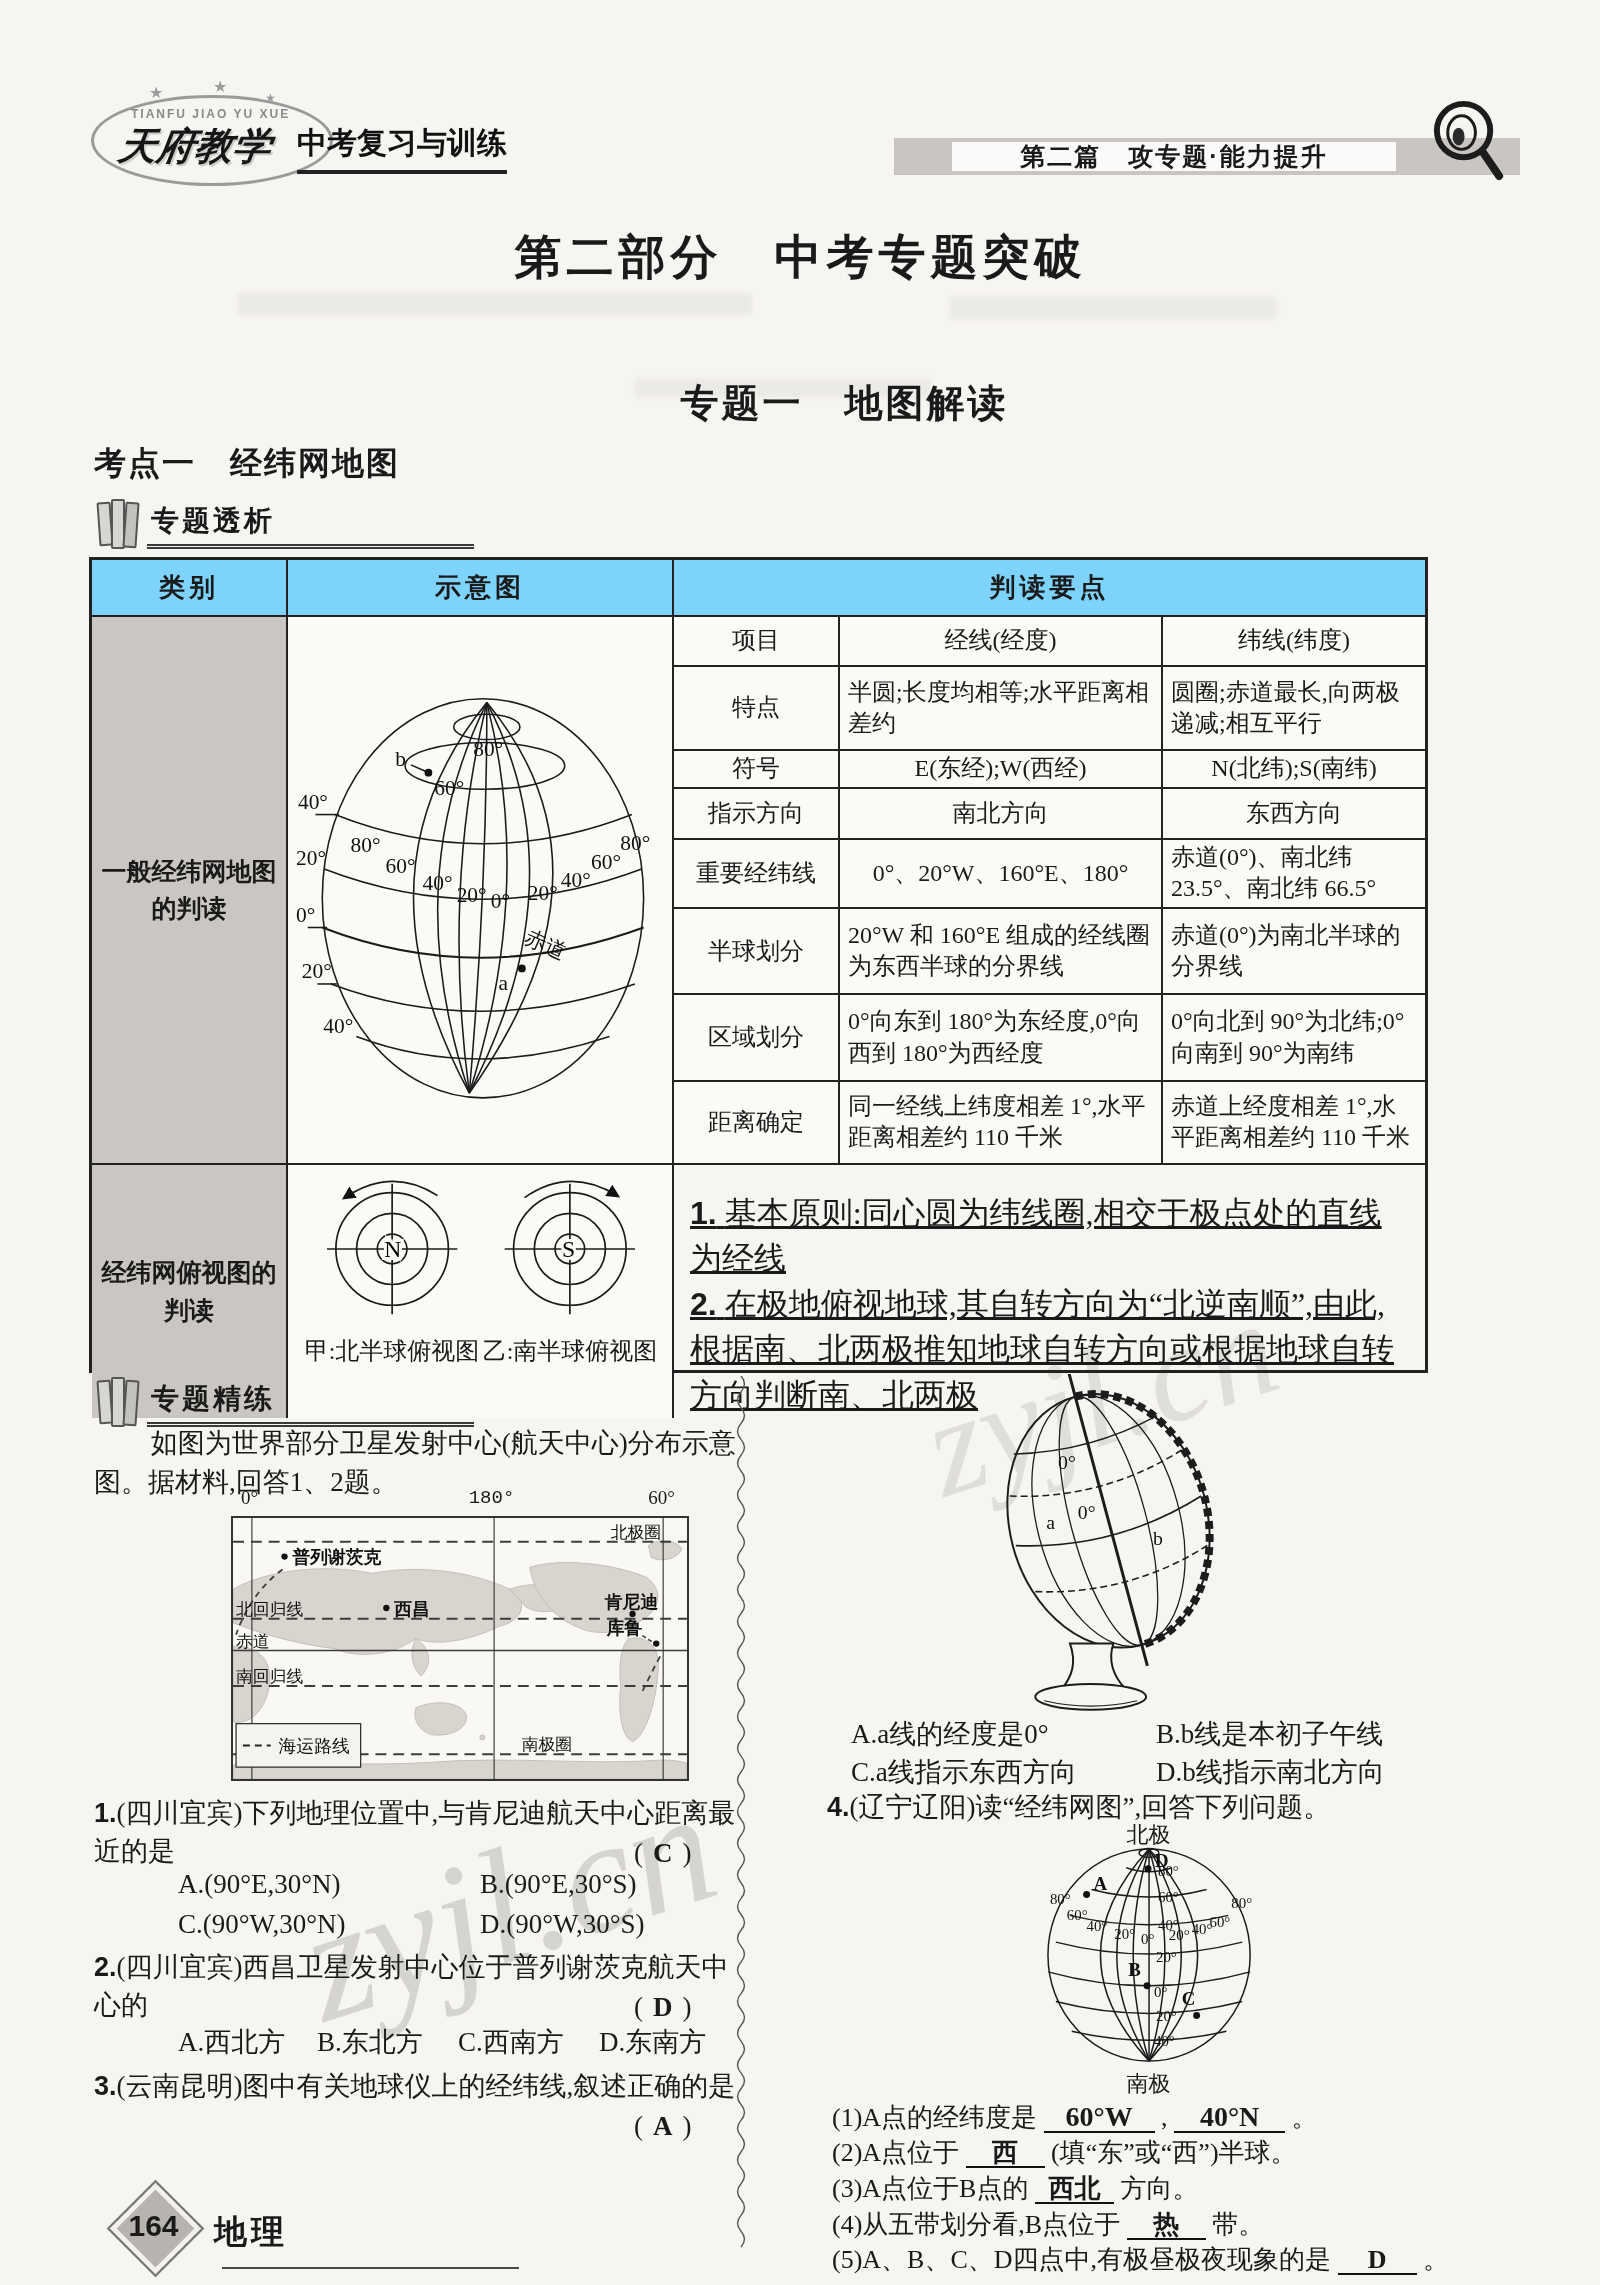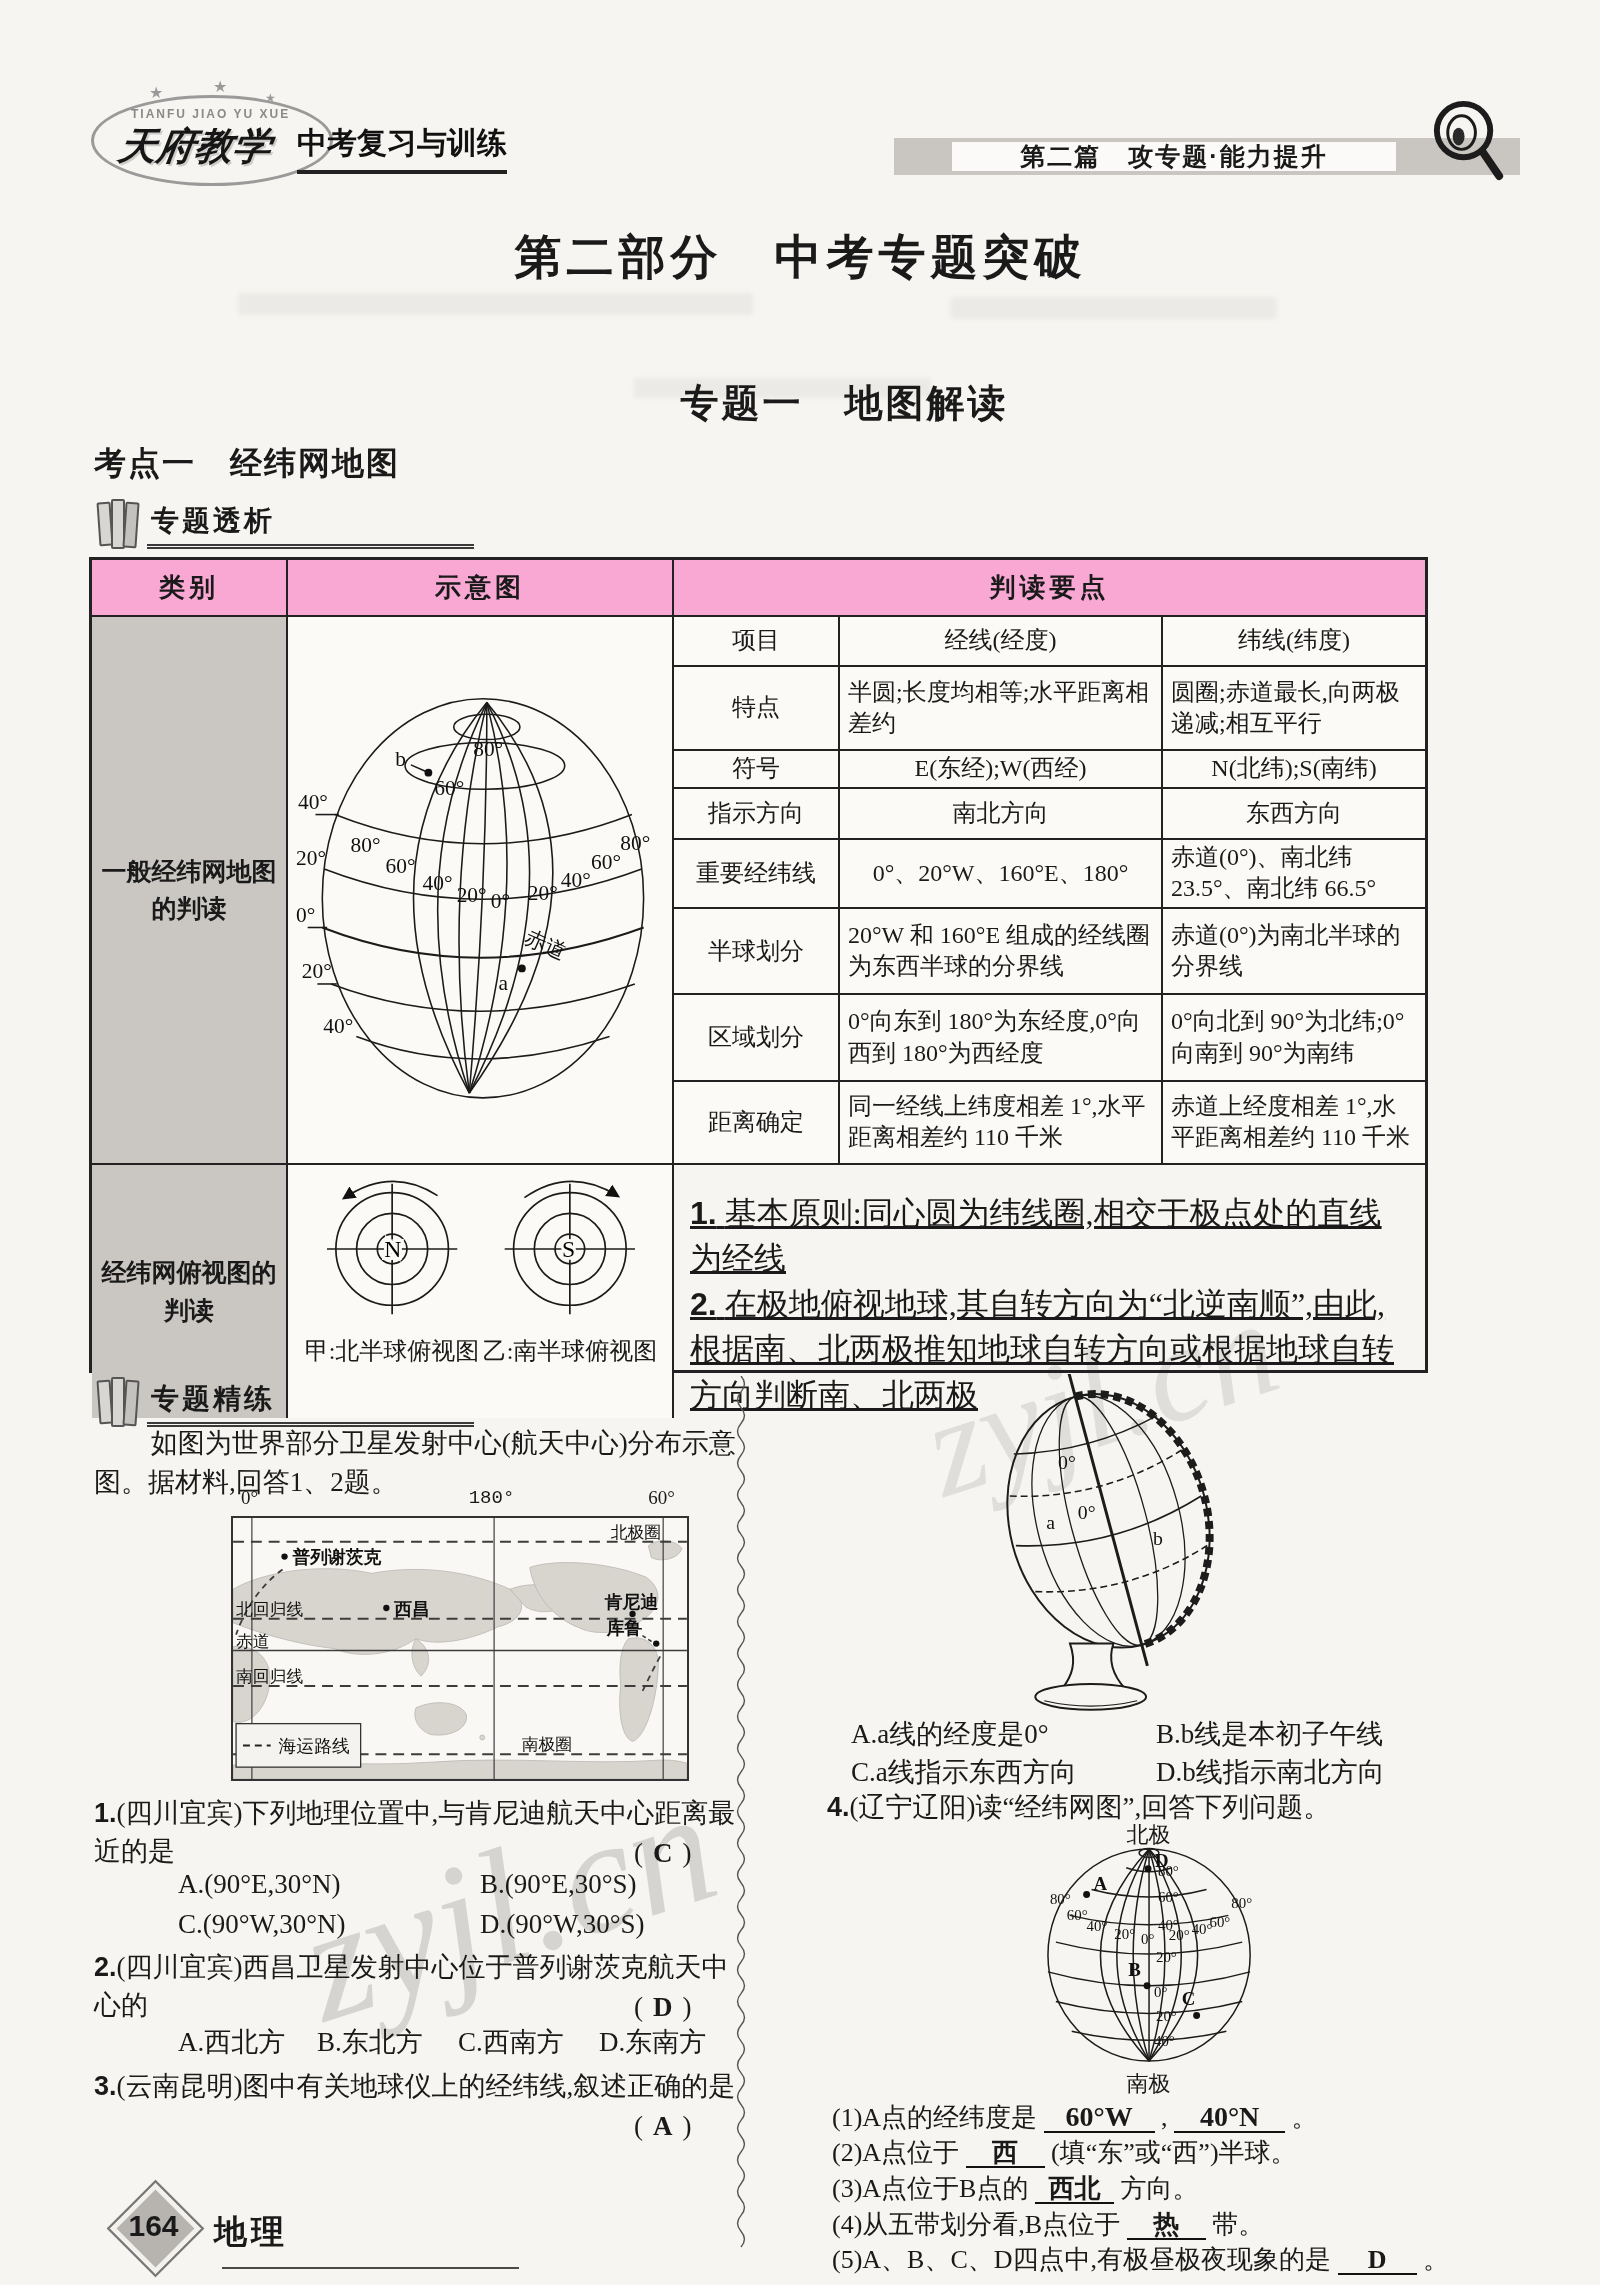--- a/index.html
+++ b/index.html
@@ -32,21 +32,21 @@
   .badge .books i:nth-child(1){left:4px;top:8px;height:40px;transform:rotate(-4deg);}
   .badge .books i:nth-child(2){left:17px;top:5px;height:46px;}
   .badge .books i:nth-child(3){left:30px;top:8px;height:42px;transform:rotate(4deg);background:#c4c2be;}
   .badge .badge-text{position:absolute;left:57px;top:2px;font-size:28px;font-weight:900;letter-spacing:3px;}
   .badge .badge-line{position:absolute;left:53px;top:44px;width:327px;border-bottom:5px double #3a3a3a;}
   
   .tbl{left:89px;top:557px;width:1339px;height:816px;border:3px solid #222;box-sizing:border-box;display:grid;grid-template-columns:196px 386px 1fr;grid-template-rows:57px 548px 1fr;}
   .tbl>div{border-right:2px solid #222;border-bottom:2px solid #222;box-sizing:border-box;}
   .tbl>div:nth-child(3n){border-right:none;}
   .tbl>div:nth-child(n+7){border-bottom:none;}
-  .hcell{background:#f9a8d4;display:flex;align-items:center;justify-content:center;font-size:26px;font-weight:700;letter-spacing:4px;}
+  .hcell{background:#7dd3fc;display:flex;align-items:center;justify-content:center;font-size:26px;font-weight:700;letter-spacing:4px;}
   .catcell{background:#cac7c2;display:flex;align-items:center;justify-content:center;text-align:center;font-size:25px;font-weight:700;line-height:1.5;padding:0 8px;}
   .diagcell{position:relative;background:#fbfaf7;}
   .ptscell{position:relative;background:#fbfaf7;}
   table.subtbl{width:100%;height:100%;border-collapse:collapse;table-layout:fixed;}
   table.subtbl td{border:2px solid #222;font-size:24px;line-height:1.3;padding:2px 8px;vertical-align:middle;}
   table.subtbl tr td:first-child{width:156px;text-align:center;padding:2px 4px;}
   table.subtbl tr:first-child td{border-top:none;}
   table.subtbl td:first-child{border-left:none;}
   table.subtbl td:last-child{border-right:none;}
   table.subtbl tr:last-child td{border-bottom:none;}

